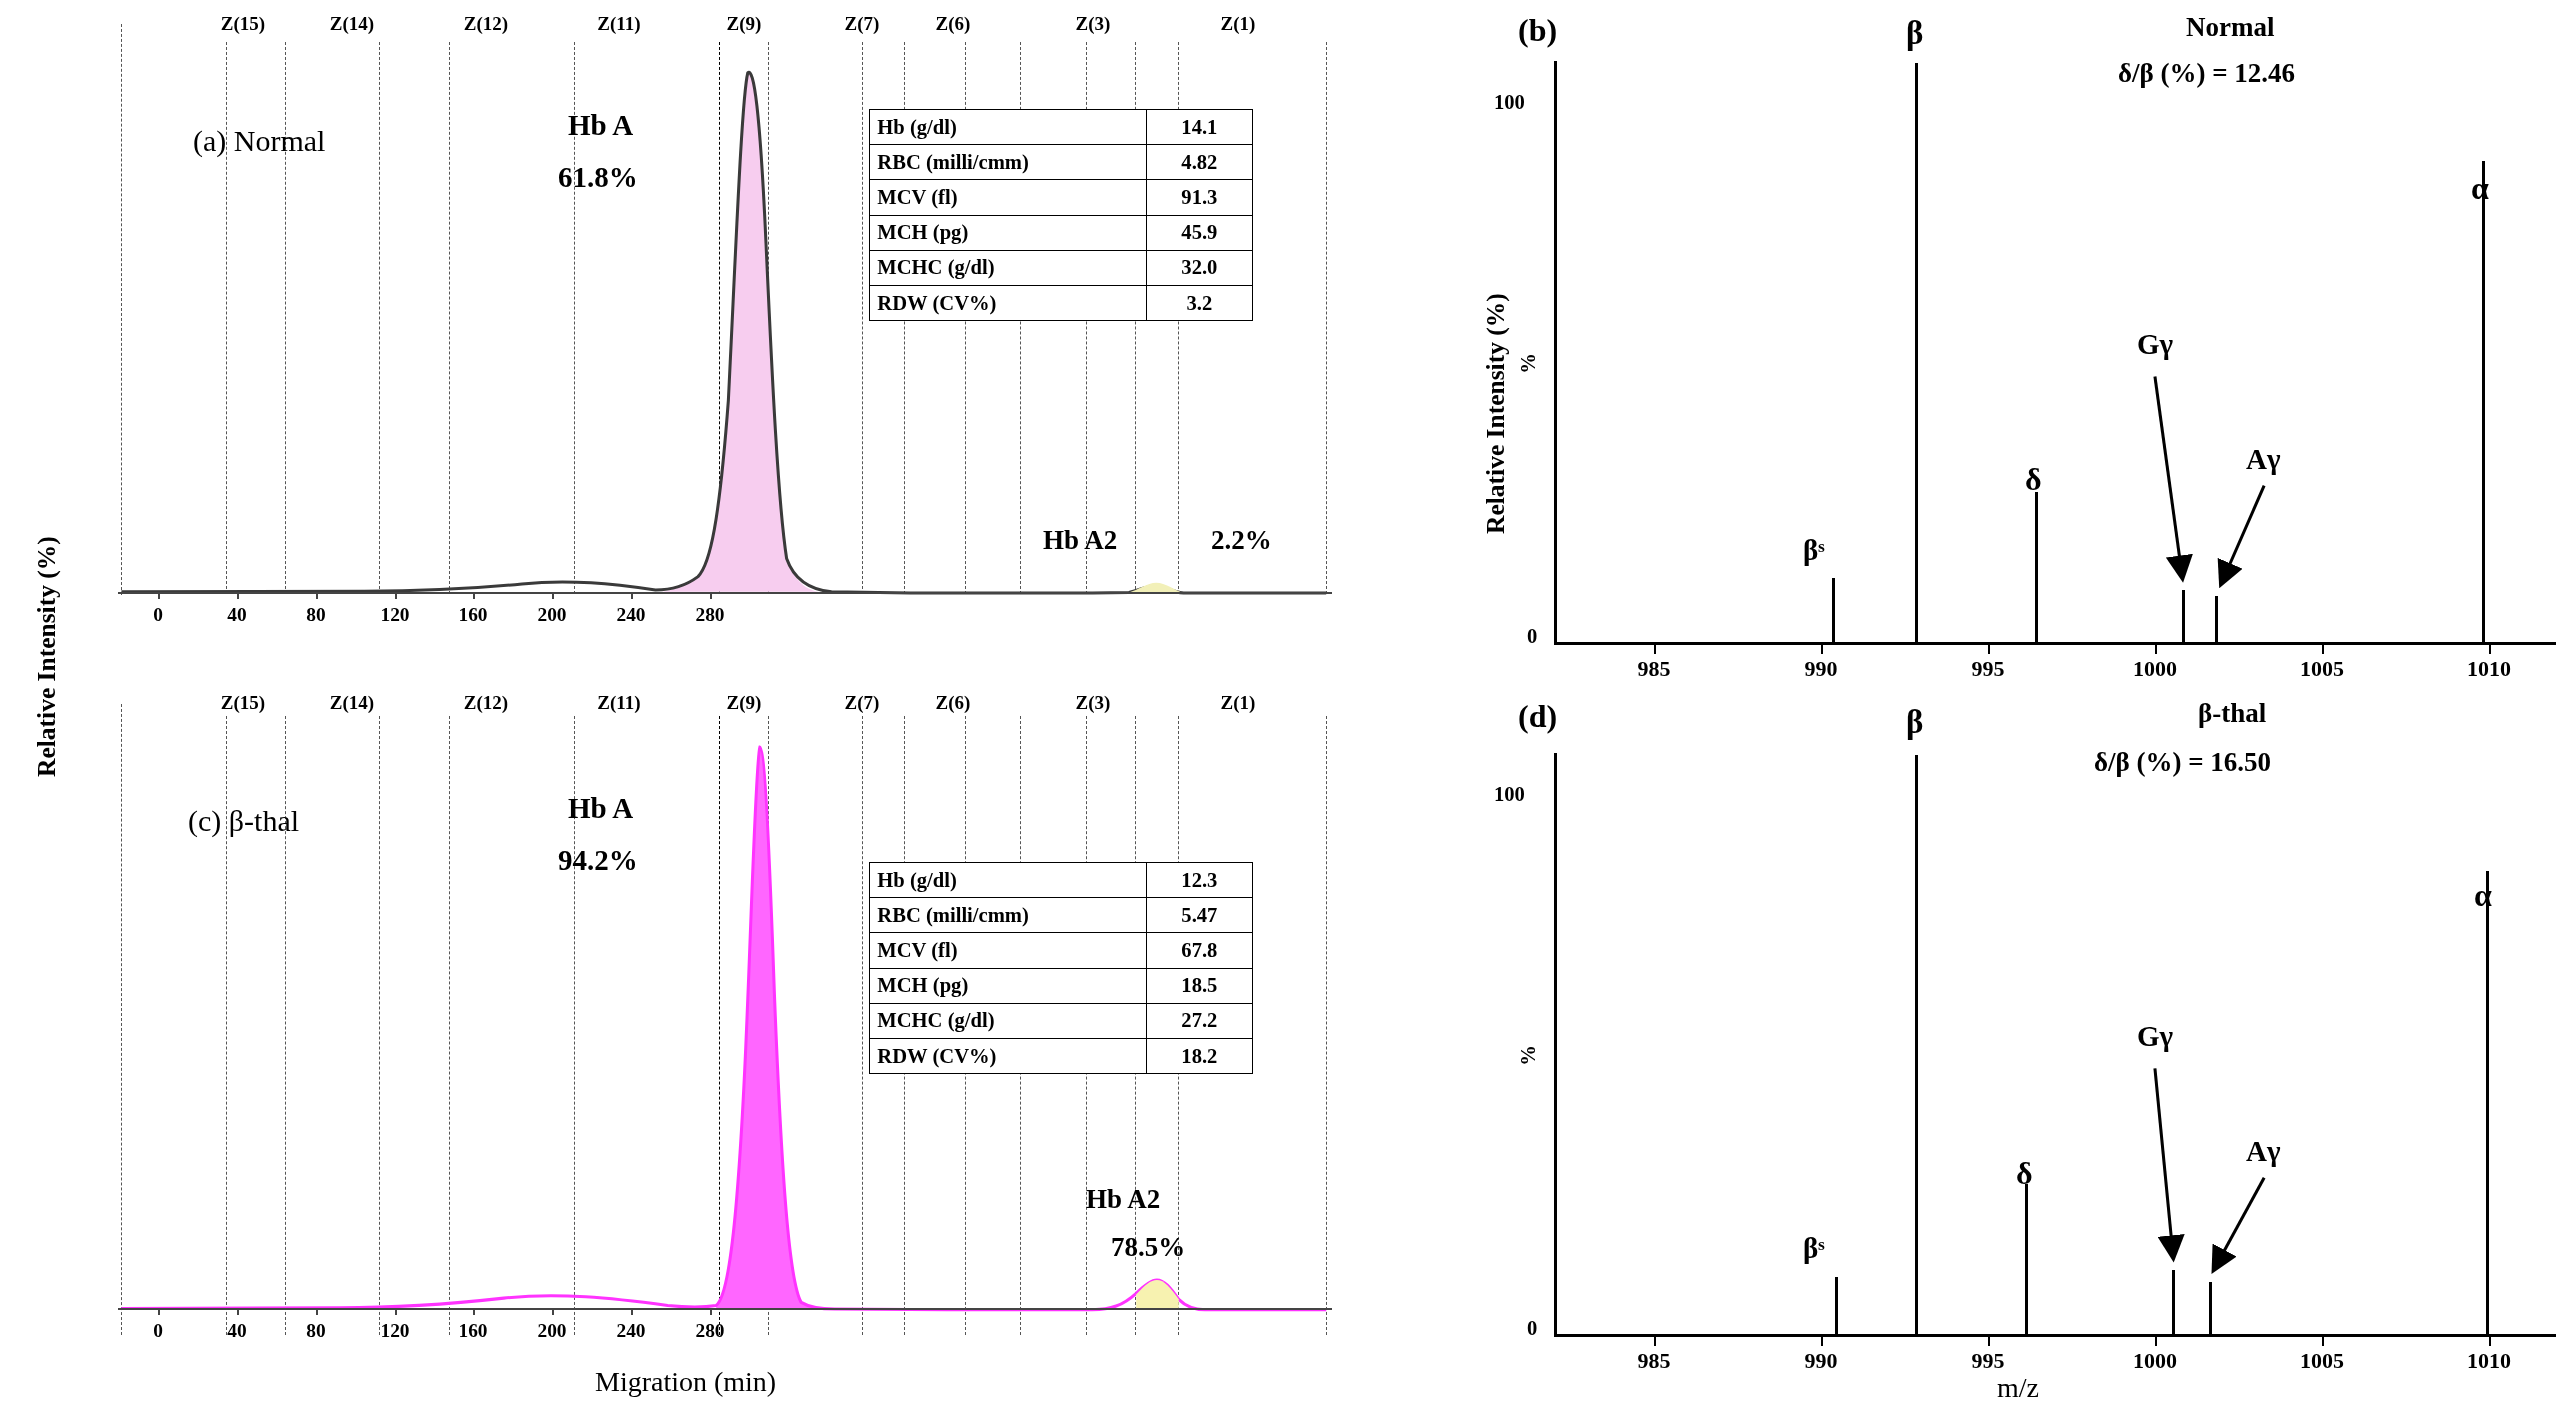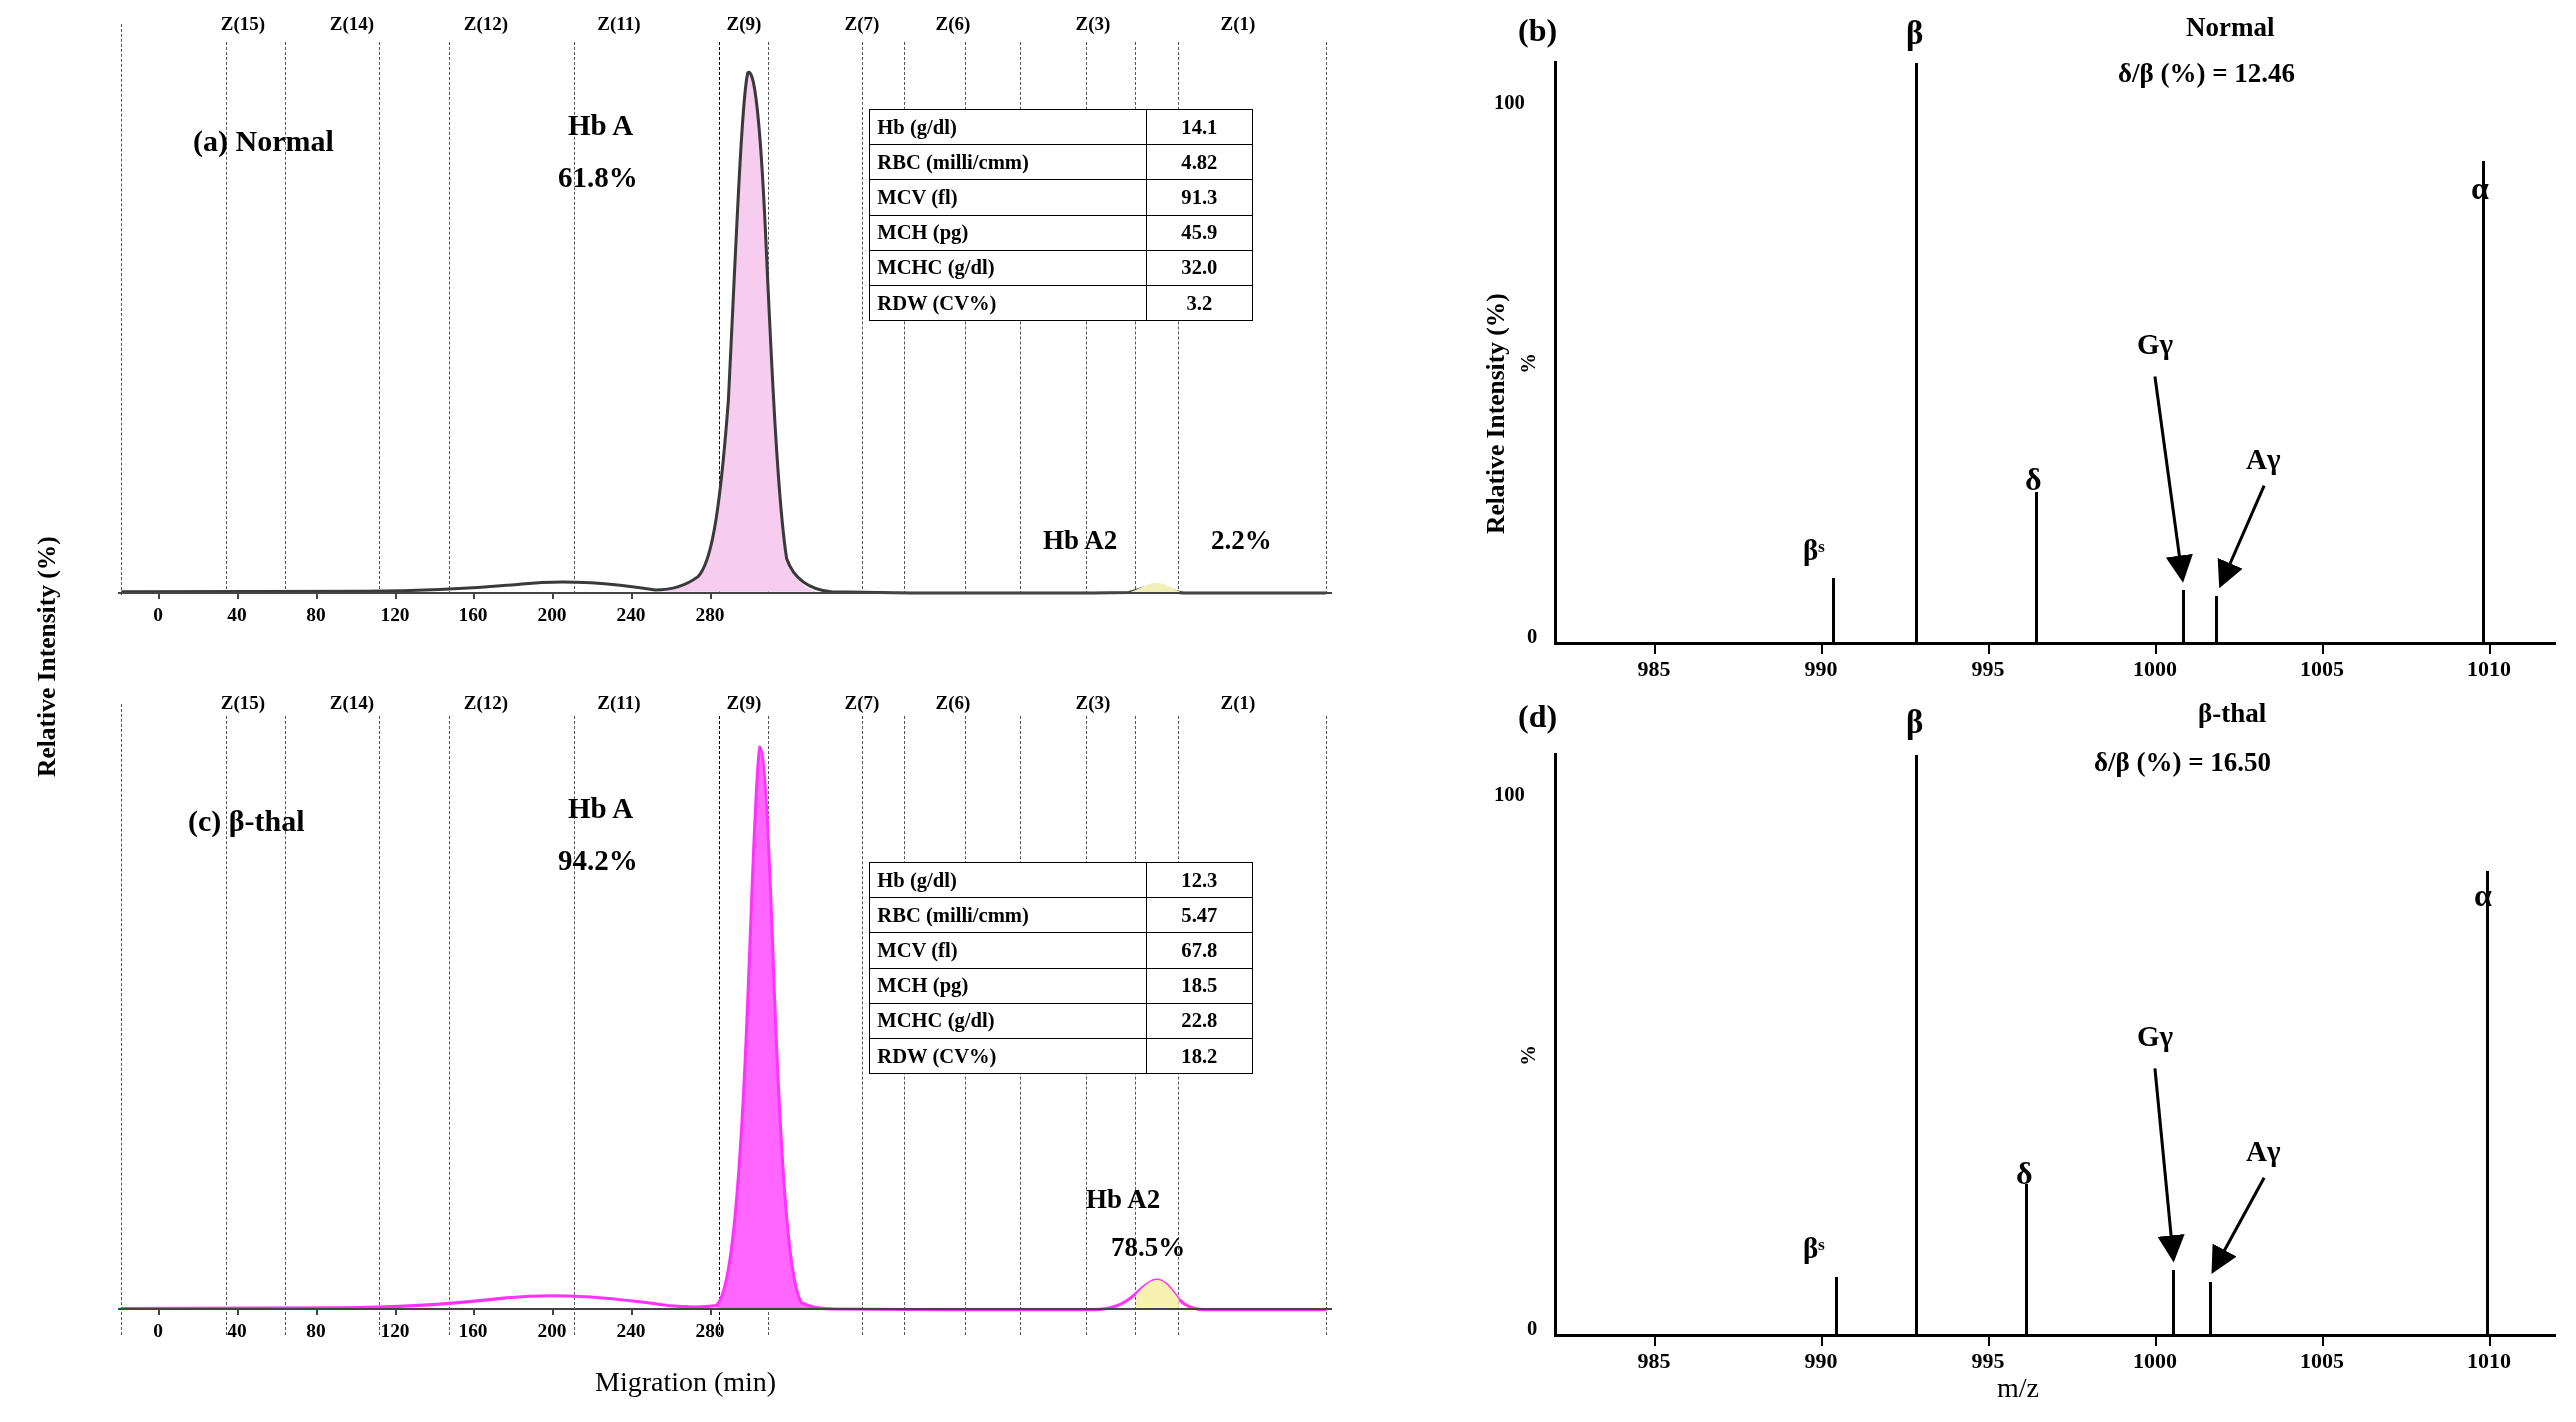--- a/index.html
+++ b/index.html
@@ -18,21 +18,21 @@
   .xnum{position:absolute;font-weight:bold;font-size:19.4px;transform:translateX(-50%);}
 
   
   table.datatab{border-collapse:collapse;position:absolute;background:#fff;}
   table.datatab td{border:1.8px solid #000;font-weight:bold;font-size:20.6px;padding:3.6px 7.3px;height:27px;}
   table.datatab td.key{width:261px;}
   table.datatab td.val{width:91px;text-align:center;}
 
   .rot-ylabel{position:absolute;font-weight:bold;font-size:25.5px;transform:rotate(-90deg);transform-origin:left top;white-space:nowrap;}
 
-  .tagtext{position:absolute;font-weight:bold;font-size:25.5px;white-space:nowrap;}
+  .tagtext{position:absolute;font-weight:normal;font-size:25.5px;white-space:nowrap;}
   .peaktext{position:absolute;font-weight:bold;font-size:25.5px;white-space:nowrap;text-align:center;}
 
   
   .ms-axis{position:absolute;background:#000;}
   .ms-bar{position:absolute;background:#000;width:3px;}
   .ms-tick{position:absolute;background:#000;width:1.8px;height:8.5px;}
   .ms-xnum{position:absolute;font-weight:bold;font-size:22px;transform:translateX(-50%);}
   .ms-ylab{position:absolute;font-weight:bold;font-size:20.6px;}
   .ms-ann{position:absolute;font-weight:bold;font-size:25.5px;white-space:nowrap;}
   .ms-title{position:absolute;font-weight:bold;font-size:27px;white-space:nowrap;}
@@ -206,21 +206,21 @@
     <tr>
           <td class="key">MCV (fl)</td>
           <td class="val">67.8</td>
         </tr>
     <tr>
           <td class="key">MCH (pg)</td>
           <td class="val">18.5</td>
         </tr>
     <tr>
           <td class="key">MCHC (g/dl)</td>
-          <td class="val">22.8</td>
+          <td class="val">27.2</td>
         </tr>
     <tr>
           <td class="key">RDW (CV%)</td>
           <td class="val">18.2</td>
         </tr>
   </tbody>
     </table>
 </div>
 
 <div class="axis-label" style="position:absolute;left:595px;top:1366px;font-size:28px;">Migration (min)</div>

